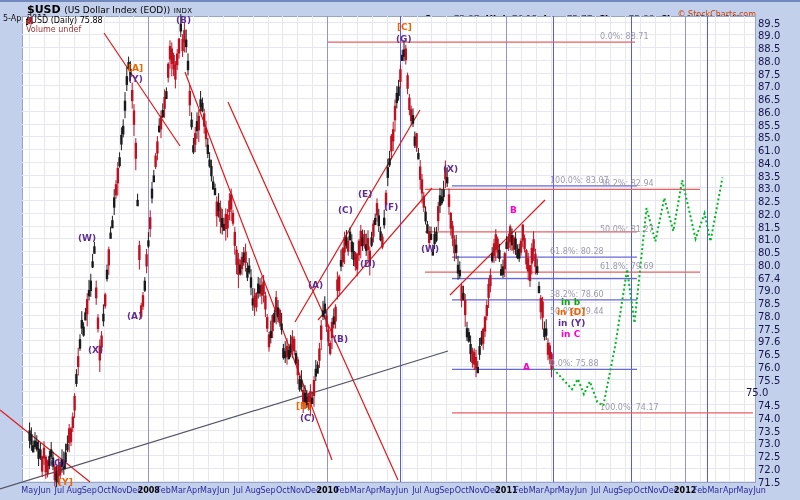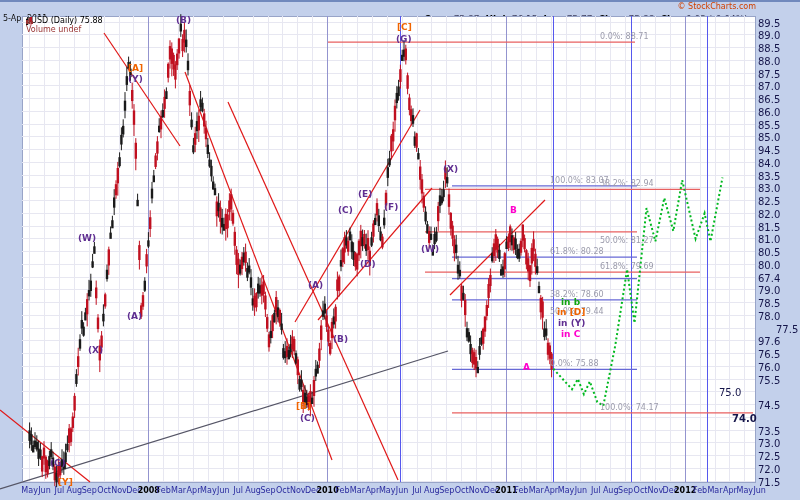--- a/index.html
+++ b/index.html
@@ -4,39 +4,44 @@
 <style>
   html,body{margin:0;padding:0;}
   body{width:800px;height:500px;background:#c3d0eb;font-family:"DejaVu Sans","Liberation Sans",sans-serif;overflow:hidden;position:relative;}
   #frame{position:absolute;inset:0;border-top:2px solid #7189bd;}
   .abs{position:absolute;white-space:nowrap;}
   #title{left:27px;top:1px;font-size:11px;color:#000;}
   #title b{font-weight:bold;}
   #title .rest{font-size:9px;}
   #title .exch{font-size:7px;letter-spacing:.3px;}
   #date{left:3px;top:12px;font-size:8px;color:#111;}
-  #copyright{right:44px;top:0;font-size:8px;color:#d04000;}
+  #copyright{right:44px;top:8px;font-size:8px;color:#d04000;}
   #quote{right:44px;top:12px;font-size:9px;color:#3c3c5c;}
   #quote b{color:#000;font-weight:bold;margin-left:6px;}
   #quote .dn{color:#c00;font-size:7px;}
   #legend{left:26px;top:15px;font-size:8px;line-height:8px;color:#000;}
   #legend .vol{color:#993333;}
   #legend .row{height:8px;margin-bottom:1px;}
   .licon{display:inline-block;vertical-align:-1px;margin-right:3px;}
   .fib-label{position:absolute;font-size:8px;color:#9b9bab;}
   .wave{position:absolute;font-weight:bold;font-size:9px;}
   .ytick{position:absolute;font-size:10px;color:#15154a;}
   .xtick{position:absolute;font-size:8px;color:#2a2a9e;transform:translateX(-50%);}
   .xtick.yr{color:#000;font-weight:bold;}
   svg{position:absolute;left:0;top:0;}
 </style>
 </head>
 <body>
 
 <div id="frame">
+  <div class="abs" id="title">
+    <b>$USD</b>
+    <span class="rest">(US Dollar Index (EOD))</span>
+    <span class="exch">INDX</span>
+  </div>
   <div class="abs" id="date">5-Apr-2011</div>
   <div class="abs" id="copyright">© StockCharts.com</div>
   <div class="abs" id="quote"><b>Open</b> <span>75.87</span><b>High</b> <span>76.15</span><b>Low</b> <span>75.77</span><b>Close</b> <span>75.88</span><b>Chg</b> <span>-0.03 (-0.04%)</span> <span class="dn">▼</span></div>
 
   <svg id="plotsvg" width="800" height="500">
       <rect x="22" y="14" width="733" height="466" fill="#ffffff" stroke="#98a4c8" stroke-width="1" shape-rendering="crispEdges"></rect>
       <line x1="22" y1="20" x2="755" y2="20" stroke="#e7e7f1" stroke-width="1" shape-rendering="crispEdges"></line>
       <line x1="22" y1="32.75" x2="755" y2="32.75" stroke="#e7e7f1" stroke-width="1" shape-rendering="crispEdges"></line>
       <line x1="22" y1="45.5" x2="755" y2="45.5" stroke="#e7e7f1" stroke-width="1" shape-rendering="crispEdges"></line>
       <line x1="22" y1="58.25" x2="755" y2="58.25" stroke="#e7e7f1" stroke-width="1" shape-rendering="crispEdges"></line>
@@ -751,42 +756,42 @@
       <div class="ytick abs" style="left: 758px; top: 15.5px;">89.5</div>
       <div class="ytick abs" style="left: 758px; top: 28.25px;">89.0</div>
       <div class="ytick abs" style="left: 758px; top: 41px;">88.5</div>
       <div class="ytick abs" style="left: 758px; top: 53.75px;">88.0</div>
       <div class="ytick abs" style="left: 758px; top: 66.5px;">87.5</div>
       <div class="ytick abs" style="left: 758px; top: 79.25px;">87.0</div>
       <div class="ytick abs" style="left: 758px; top: 92px;">86.5</div>
       <div class="ytick abs" style="left: 758px; top: 104.75px;">86.0</div>
       <div class="ytick abs" style="left: 758px; top: 117.5px;">85.5</div>
       <div class="ytick abs" style="left: 758px; top: 130.25px;">85.0</div>
-      <div class="ytick abs" style="left: 758px; top: 143px;">94.5</div>
+      <div class="ytick abs" style="left: 758px; top: 143px;">61.0</div>
       <div class="ytick abs" style="left: 758px; top: 155.75px;">84.0</div>
       <div class="ytick abs" style="left: 758px; top: 168.5px;">83.5</div>
       <div class="ytick abs" style="left: 758px; top: 181.25px;">83.0</div>
       <div class="ytick abs" style="left: 758px; top: 194px;">82.5</div>
       <div class="ytick abs" style="left: 758px; top: 206.75px;">82.0</div>
       <div class="ytick abs" style="left: 758px; top: 219.5px;">81.5</div>
       <div class="ytick abs" style="left: 758px; top: 232.25px;">81.0</div>
       <div class="ytick abs" style="left: 758px; top: 245px;">80.5</div>
       <div class="ytick abs" style="left: 758px; top: 257.75px;">80.0</div>
       <div class="ytick abs" style="left: 758px; top: 270.5px;">67.4</div>
       <div class="ytick abs" style="left: 758px; top: 283.25px;">79.0</div>
       <div class="ytick abs" style="left: 758px; top: 296px;">78.5</div>
       <div class="ytick abs" style="left: 758px; top: 308.75px;">78.0</div>
-      <div class="ytick abs" style="left: 758px; top: 321.5px; margin-left: 18px;">77.5</div>
+      <div class="ytick abs" style="left: 758px; top: 321.5px;">77.5</div>
       <div class="ytick abs" style="left: 758px; top: 334.25px;">97.6</div>
       <div class="ytick abs" style="left: 758px; top: 347px;">76.5</div>
       <div class="ytick abs" style="left: 758px; top: 359.75px;">76.0</div>
       <div class="ytick abs" style="left: 758px; top: 372.5px; text-align: center;">75.5</div>
-      <div class="ytick abs" style="left: 719px; top: 385.25px;">75.0</div>
+      <div class="ytick abs" style="left: 746px; top: 385.25px;">75.0</div>
       <div class="ytick abs" style="left: 758px; top: 398px;">74.5</div>
-      <div class="ytick abs" style="left: 732px; top: 410.75px; font-weight: bold;">74.0</div>
+      <div class="ytick abs" style="left: 758px; top: 410.75px;">74.0</div>
       <div class="ytick abs" style="left: 758px; top: 423.5px;">73.5</div>
       <div class="ytick abs" style="left: 758px; top: 436.25px;">73.0</div>
       <div class="ytick abs" style="left: 758px; top: 449px;">72.5</div>
       <div class="ytick abs" style="left: 758px; top: 461.75px;">72.0</div>
       <div class="ytick abs" style="left: 758px; top: 474.5px;">71.5</div>
       <div class="xtick abs" style="left: 29.6px; top: 484px;">May</div>
       <div class="xtick abs" style="left: 44.5px; top: 484px;">Jun</div>
       <div class="xtick abs" style="left: 59.4px; top: 484px;">Jul</div>
       <div class="xtick abs" style="left: 74.3px; top: 484px;">Aug</div>
       <div class="xtick abs" style="left: 89.2px; top: 484px;">Sep</div>
@@ -835,21 +840,21 @@
       <div class="xtick abs" style="left: 729.9px; top: 484px;">Apr</div>
       <div class="xtick abs" style="left: 744.8px; top: 484px;">May</div>
       <div class="xtick abs" style="left: 759.7px; top: 484px;">Jun</div>
       <div class="fib-label" style="left: 550px; top: 173.965px; color: rgb(155, 155, 171);">100.0%: 83.07</div>
       <div class="fib-label" style="left: 550px; top: 245.11px; color: rgb(155, 155, 171);">61.8%: 80.28</div>
       <div class="fib-label" style="left: 550px; top: 266.53px; color: rgb(155, 155, 171); margin-top: 38px;">50.0%: 79.44</div>
       <div class="fib-label" style="left: 550px; top: 287.95px; color: rgb(155, 155, 171);">38.2%: 78.60</div>
       <div class="fib-label" style="left: 550px; top: 357.31px; color: rgb(155, 155, 171);">0.0%: 75.88</div>
       <div class="fib-label" style="left: 600px; top: 30.145px; color: rgb(155, 155, 171);">0.0%: 88.71</div>
       <div class="fib-label" style="left: 600px; top: 177.28px; color: rgb(155, 155, 171);">38.2%: 82.94</div>
-      <div class="fib-label" style="left: 600px; top: 234px; color: rgb(155, 155, 171);">50.0%: 81.27</div>
+      <div class="fib-label" style="left: 600px; top: 223px; color: rgb(155, 155, 171);">50.0%: 81.27</div>
       <div class="fib-label" style="left: 600px; top: 260.155px; color: rgb(155, 155, 171);">61.8%: 79.69</div>
       <div class="fib-label" style="left: 600px; top: 400.915px; color: rgb(155, 155, 171); text-align: center;">100.0%: 74.17</div>
       <div class="wave" style="left: 50px; top: 456px; color: rgb(95, 46, 145);">(G)</div>
       <div class="wave" style="left: 58px; top: 475px; color: rgb(240, 100, 0);">[Y]</div>
       <div class="wave" style="left: 78px; top: 231px; color: rgb(95, 46, 145);">(W)</div>
       <div class="wave" style="left: 88px; top: 343px; color: rgb(95, 46, 145);">(X)</div>
       <div class="wave" style="left: 128px; top: 61px; color: rgb(240, 100, 0);">[A]</div>
       <div class="wave" style="left: 128px; top: 72px; color: rgb(95, 46, 145);">(Y)</div>
       <div class="wave" style="left: 127px; top: 309px; color: rgb(95, 46, 145);">(A)</div>
       <div class="wave" style="left: 176px; top: 13px; color: rgb(95, 46, 145);">(B)</div>

